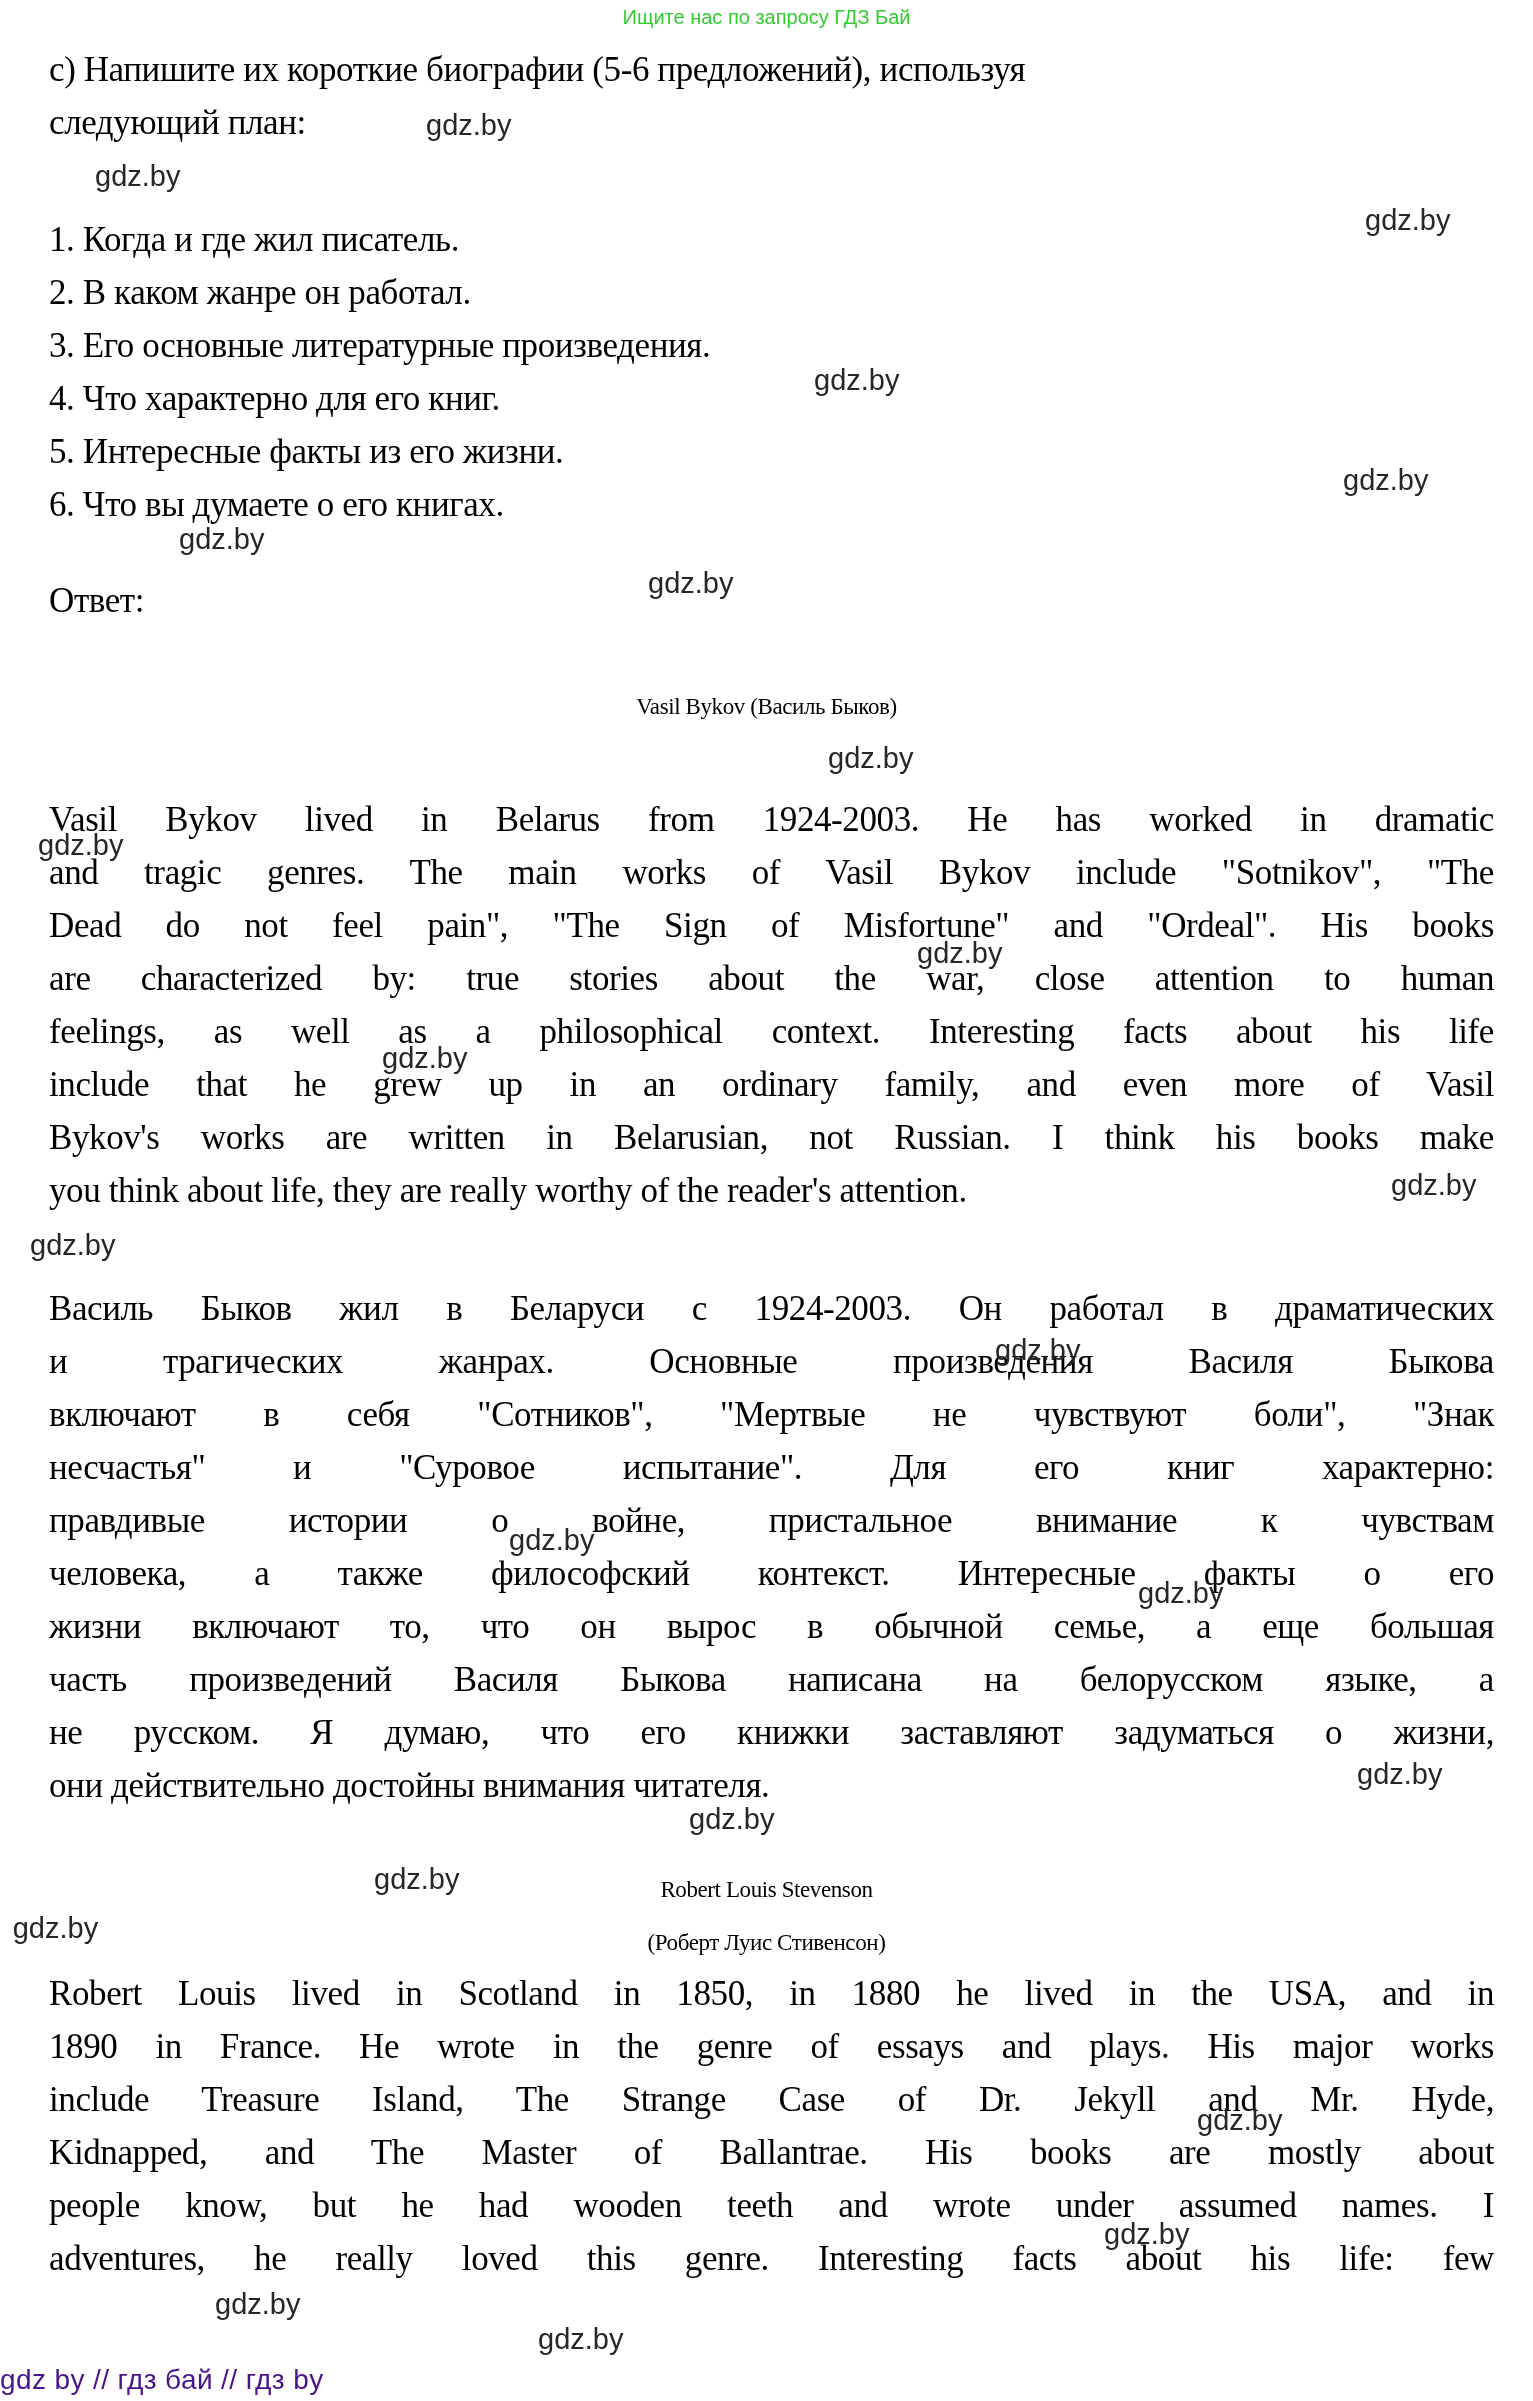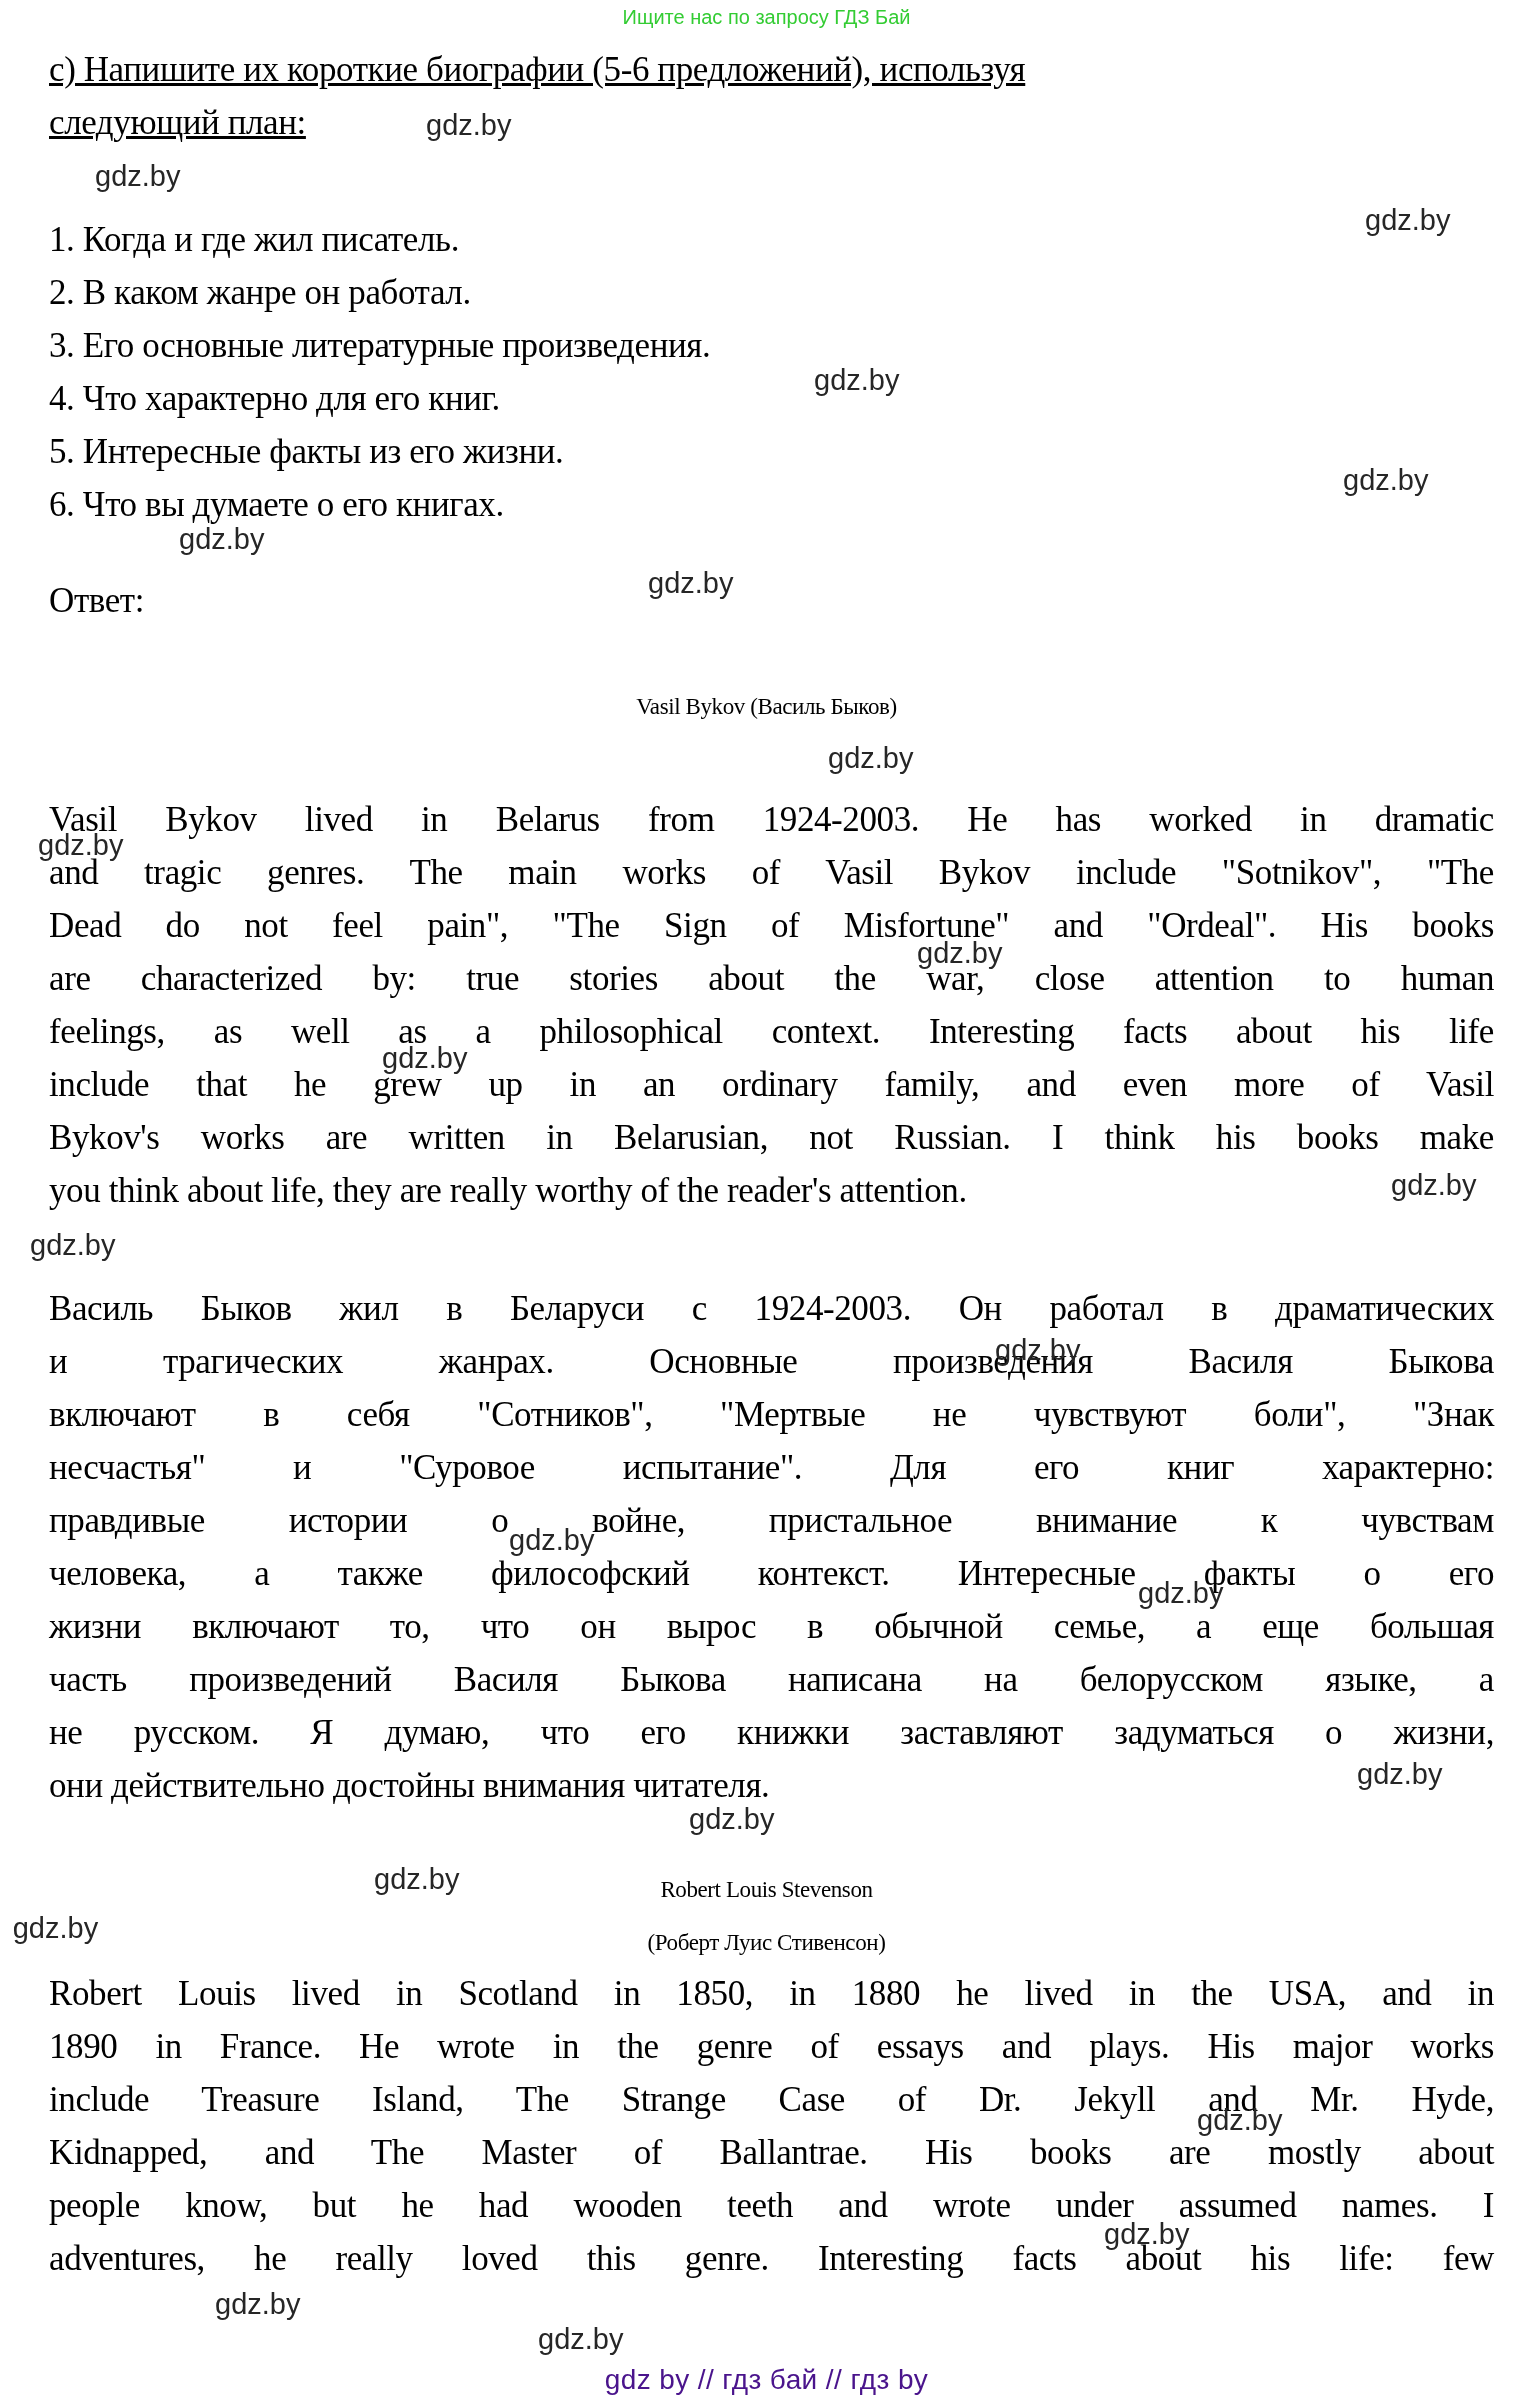--- a/index.html
+++ b/index.html
@@ -16,21 +16,20 @@
     position: absolute;
     top: 0px; left: 0; width: 100%;
     text-align: center;
     font-family: "Liberation Sans", sans-serif;
     font-size: 20px; line-height: 35px;
     color: #33cc33;
   }
   .footer {
     position: absolute;
     top: 2362px; left: 0; width: 100%;
-    text-align: center;
     font-family: "Liberation Sans", sans-serif;
     font-size: 28px; line-height: 35px;
     letter-spacing: 0.4px;
     color: #4a148c;
   }
   .block {
     position: absolute;
     left: 49px;
     width: 1445px;
     font-size: 35px;
@@ -58,21 +57,21 @@
     white-space: nowrap;
   }
 </style>
 </head>
 <body>
 
 <div class="page">
 
   <div class="banner">Ищите нас по запросу ГДЗ Бай</div>
 
-  <div class="block" style="top:43px;text-decoration:underline;">
+  <div class="block" style="top:43px;">
     <div class="line left">c) Напишите их короткие биографии (5-6 предложений), используя</div>
     <div class="line left">следующий план:</div>
   </div>
 
   <div class="block" style="top:213px;">
     <div class="line left">1. Когда и где жил писатель.</div>
     <div class="line left">2. В каком жанре он работал.</div>
     <div class="line left">3. Его основные литературные произведения.</div>
     <div class="line left">4. Что характерно для его книг.</div>
     <div class="line left">5. Интересные факты из его жизни.</div>

